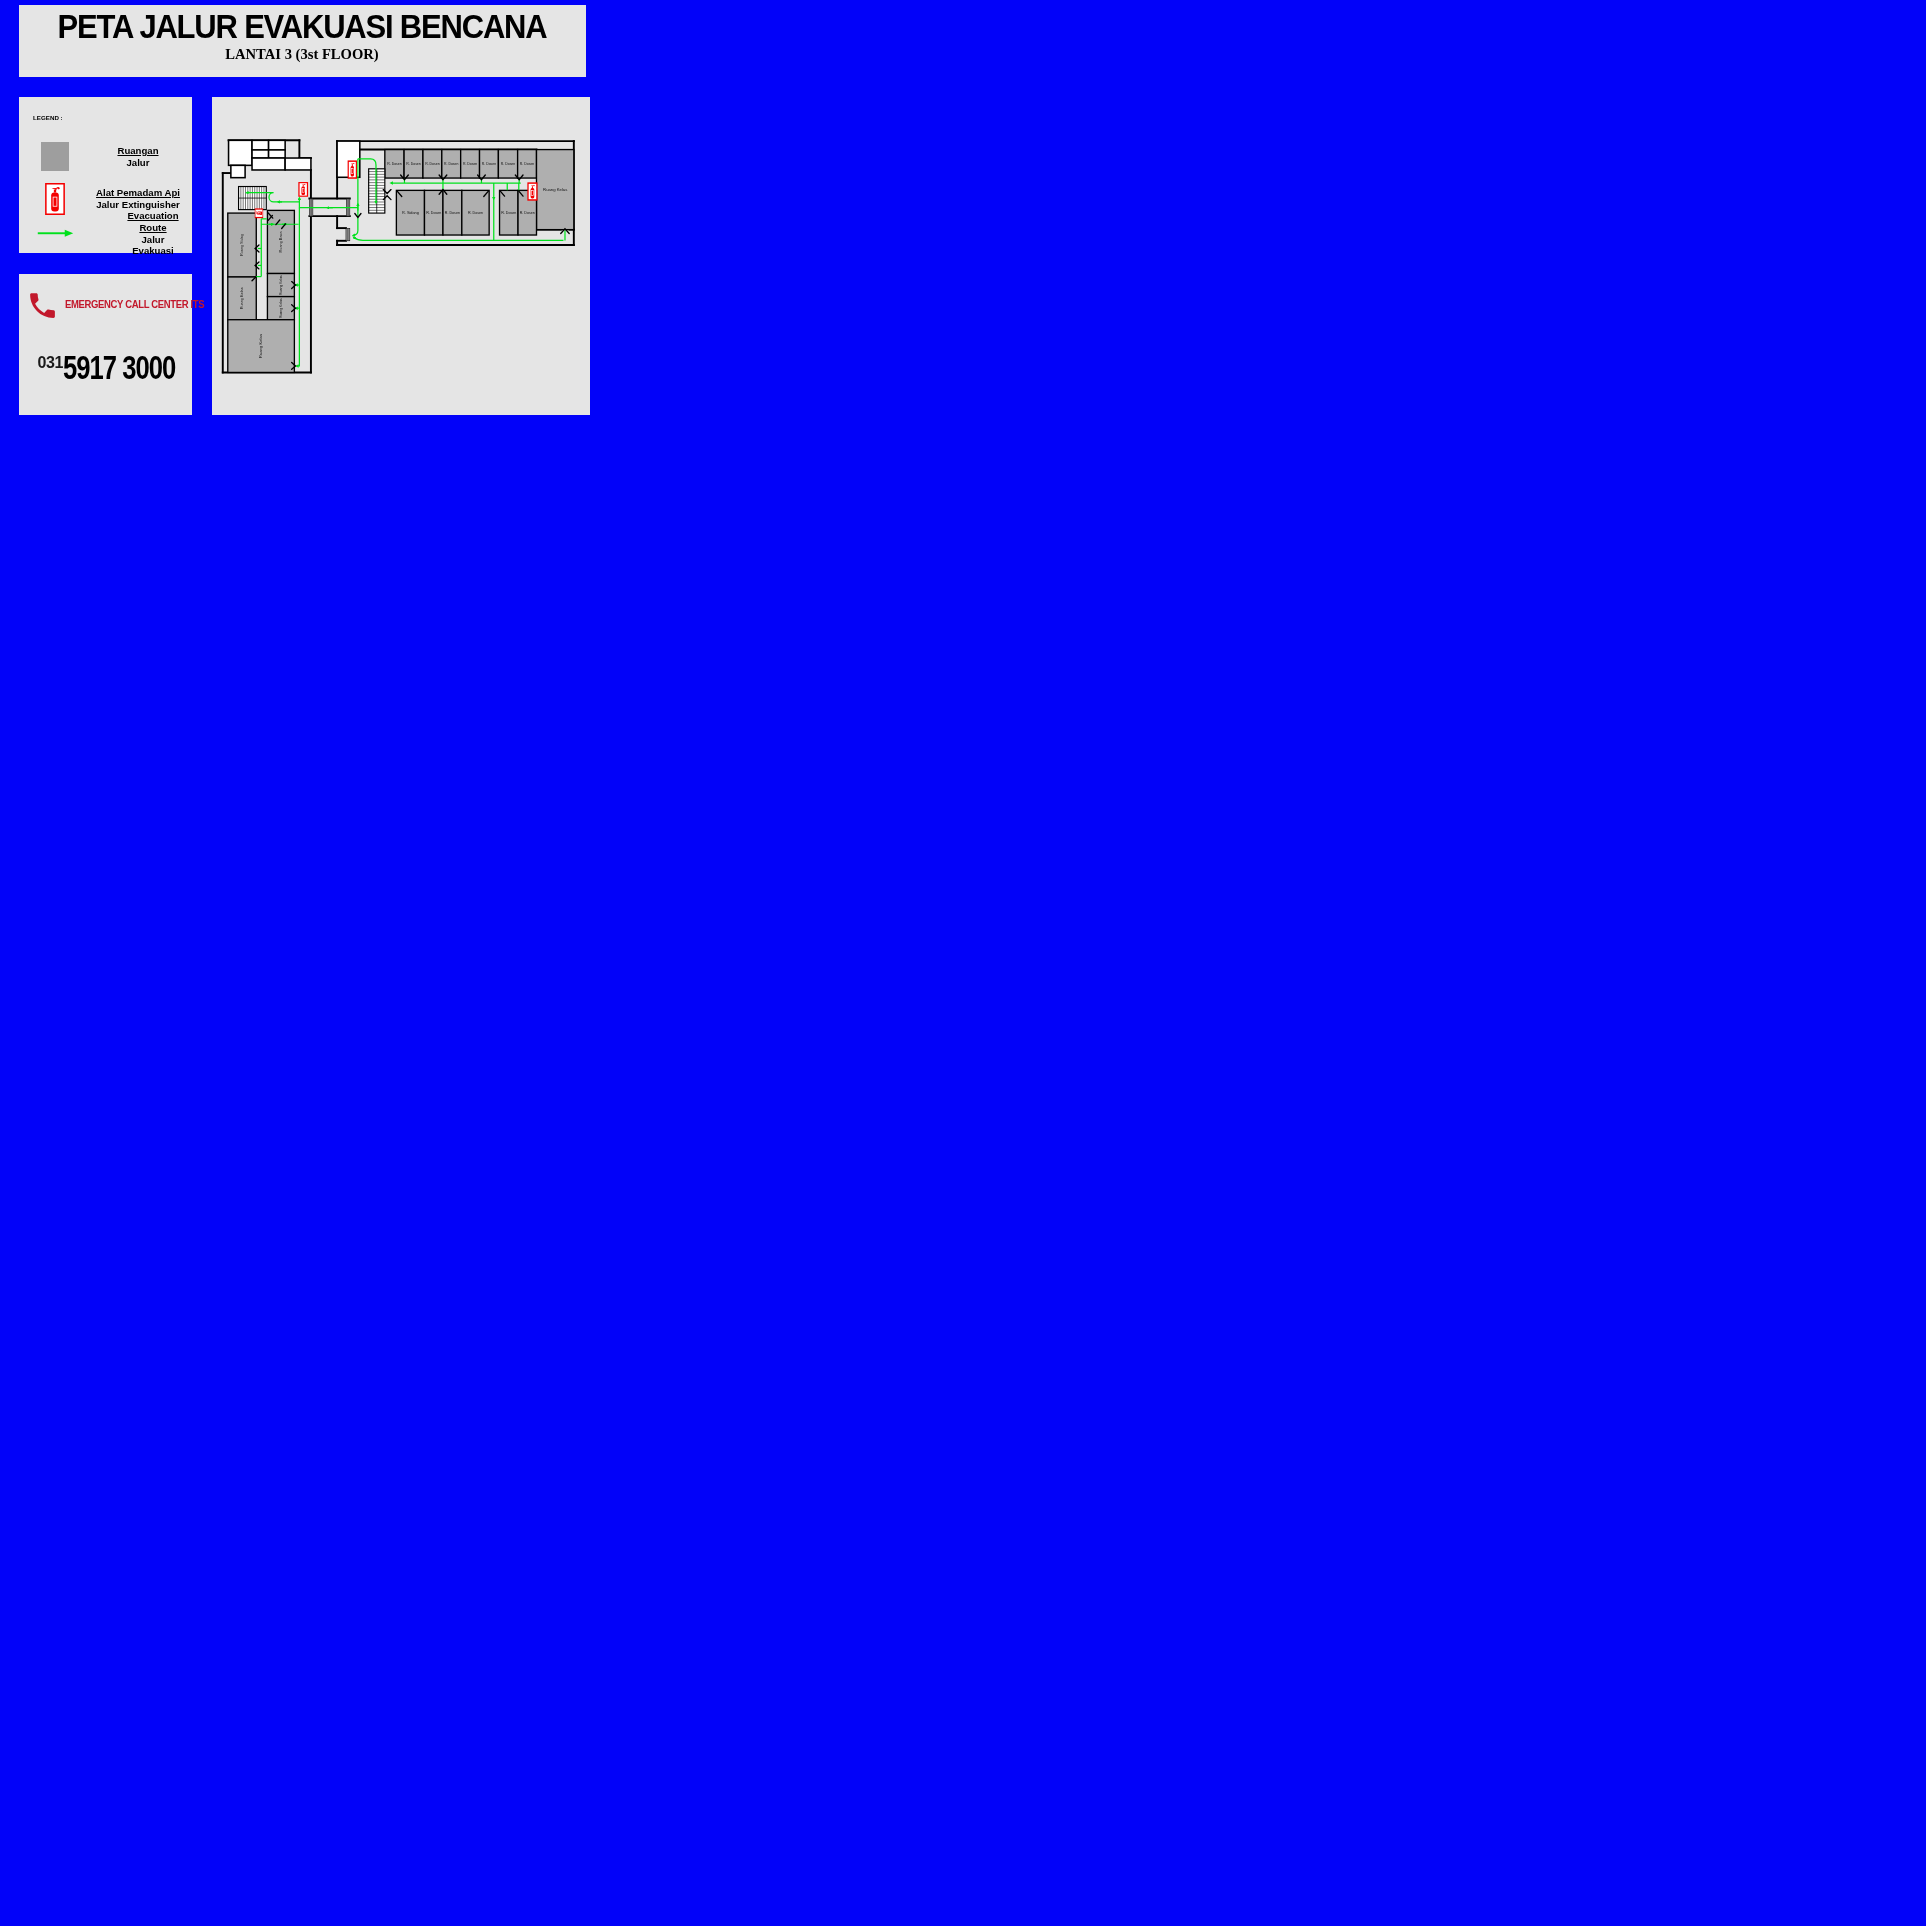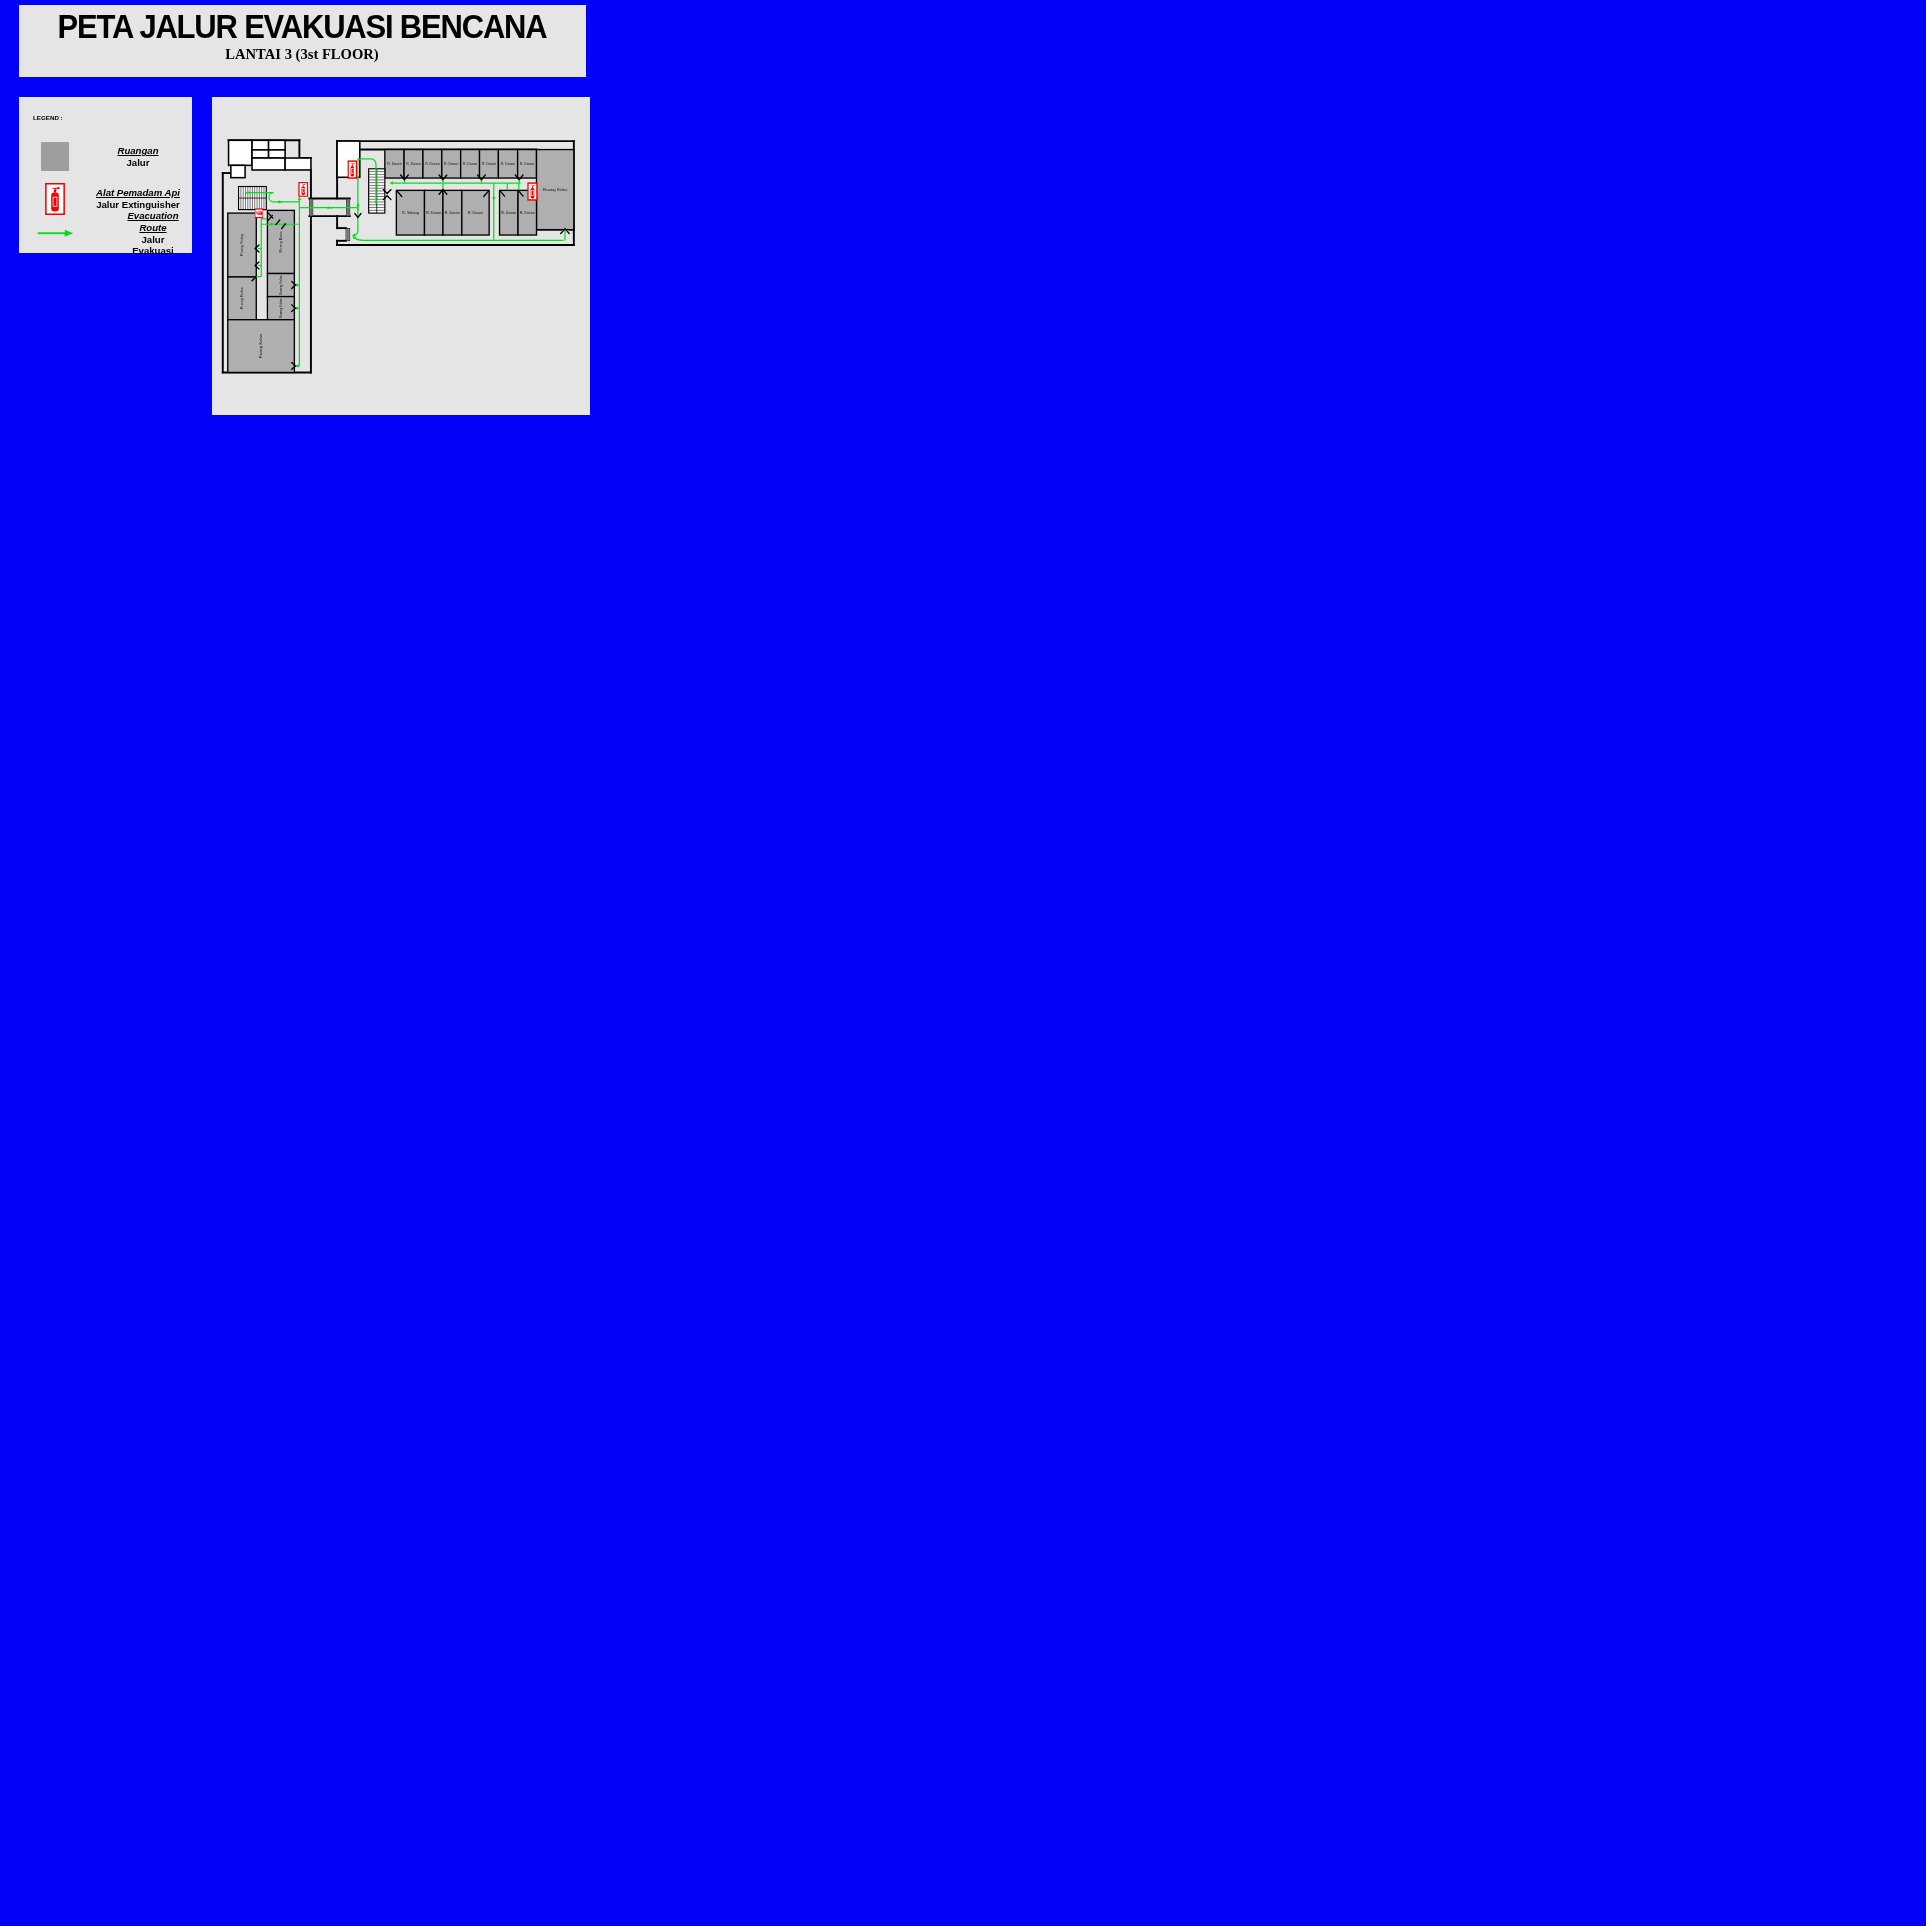--- a/index.html
+++ b/index.html
@@ -11,21 +11,21 @@
   #title{margin:0;padding-top:3.9px;font-size:31px;line-height:33px;font-weight:bold;
          letter-spacing:-1.2px;color:#000;transform:scaleY(1.08);transform-origin:center top;}
   #subtitle{margin:4px;font-family:"Liberation Serif",serif;font-size:14.6px;line-height:17px;
             font-weight:bold;color:#000;letter-spacing:0px;}
   
   #legend{left:18.5px;top:97px;width:173px;height:156px;}
   .legend-heading{position:absolute;left:14.6px;top:17px;font-size:6.2px;font-weight:bold;color:#000;}
   .legend-item{position:absolute;left:0;width:173px;display:flex;align-items:center;}
   .legend-sym{width:73px;display:flex;justify-content:center;align-items:center;flex:0 0 73px;}
   .legend-txt{flex:1;text-align:center;font-weight:bold;color:#000;font-size:9.6px;line-height:11.6px;padding-right:7px;}
-  .legend-txt .u{text-decoration:underline;font-style:italic;}
+  .legend-txt .u{text-decoration:underline;}
   #legend-item-room{top:42px;height:35px;}
   #legend-item-ext{top:82px;height:39px;}
   #legend-item-route{top:124px;height:25px;gap:30px;}
   .room-swatch{width:28.5px;height:28.5px;background:#9e9e9e;}
   
   #emergency{left:18.5px;top:274px;width:173px;height:141px;}
   #emg-top{position:absolute;left:7.7px;top:15.4px;display:flex;align-items:flex-start;}
   #emg-title{margin-left:5.4px;margin-top:8.5px;font-size:10.8px;font-weight:bold;color:#c2182b;
              letter-spacing:-0.4px;transform:scaleX(0.88);transform-origin:left top;white-space:nowrap;}
   #emg-number{position:absolute;left:19px;top:76px;white-space:nowrap;}
@@ -84,20 +84,31 @@
           <path d="M72 2 L94 11 L72 20 Z" fill="#00e11c"></path>
         </svg>
       </div>
       <div class="legend-txt">
         <span class="u">Evacuation Route</span><br>
         <span>Jalur Evakuasi</span>
       </div>
     </div>
   </div>
 
+  <div id="emergency" class="panel">
+    <div id="emg-top">
+      <svg width="33" height="33" viewBox="0 0 24 24">
+        <path fill="#c2182b" d="M6.62 10.79c1.44 2.83 3.76 5.14 6.59 6.59l2.2-2.2c.27-.27.67-.36 1.02-.24 1.12.37 2.33.57 3.57.57.55 0 1 .45 1 1V20c0 .55-.45 1-1 1-9.39 0-17-7.61-17-17 0-.55.45-1 1-1h3.5c.55 0 1 .45 1 1 0 1.25.2 2.45.57 3.57.11.35.03.74-.25 1.02l-2.2 2.2z"></path>
+      </svg>
+      <div id="emg-title">EMERGENCY CALL CENTER ITS</div>
+    </div>
+    <div id="emg-number">
+      <span id="emg-prefix">031</span><span id="emg-num">5917 3000</span>
+    </div>
+  </div>
 
   <div id="plan" class="panel">
     <svg id="plan-svg" width="378" height="318" viewBox="0 0 982 825">
       <defs>
         <marker id="garrow" markerWidth="9" markerHeight="9" refX="5" refY="4.5" orient="auto" markerUnits="userSpaceOnUse">
           <path d="M0 0 L9 4.5 L0 9 Z" fill="#00e11c"></path>
         </marker>
       </defs>
       <g id="g-walls">
           <line x1="325" y1="114" x2="940" y2="114" stroke="#000000" stroke-width="5" stroke-linecap="square"></line>

